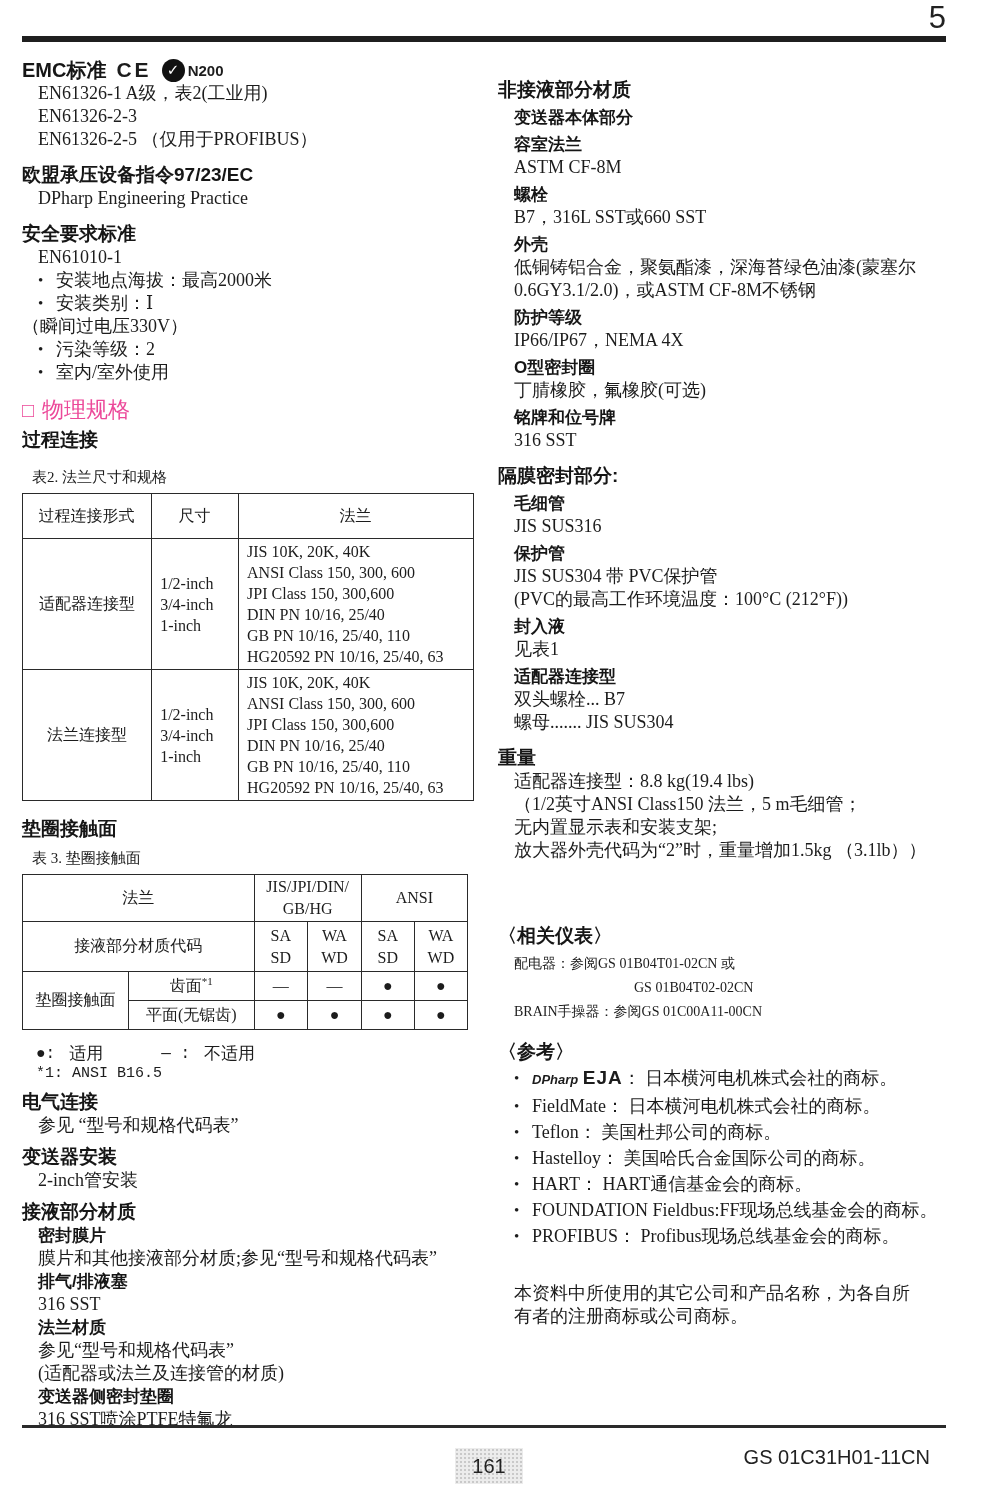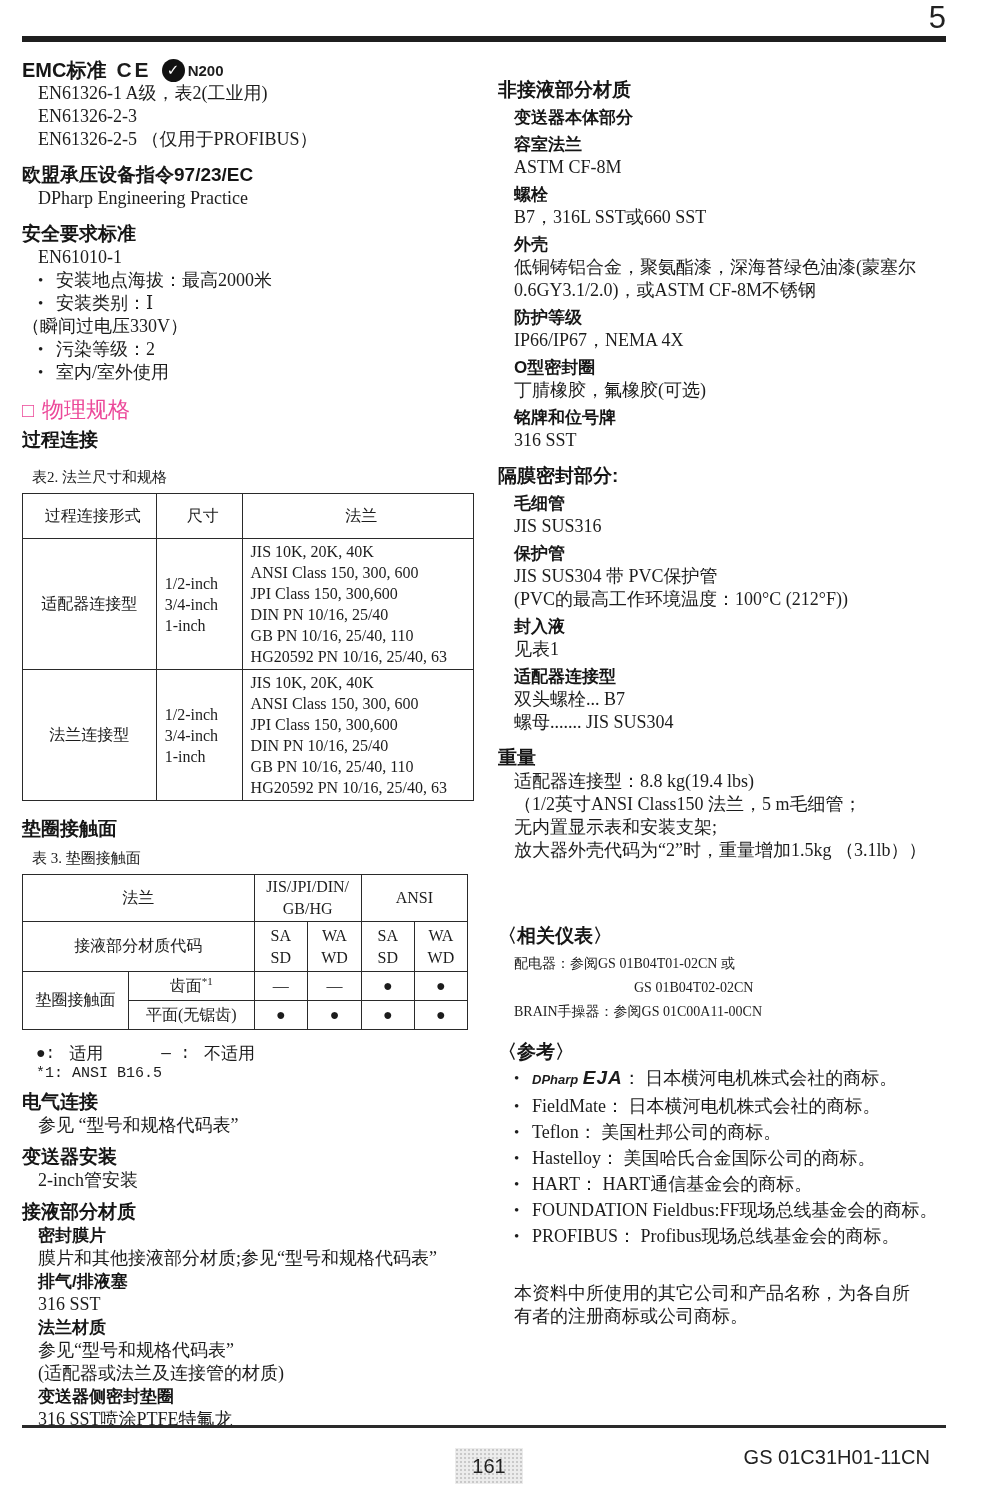--- a/index.html
+++ b/index.html
@@ -23,21 +23,21 @@
   .bullet-row{display:flex;}
   .bullet-dot{width:18px;flex:0 0 18px;font-size:15px;}
 
   table{border-collapse:collapse;}
   .tbl{margin-top:6px;}
   .tbl td{border:1.6px solid #2a2a2a;font-size:16px;color:#1c1c1c;vertical-align:middle;}
   .t2{width:452px;}
   .t2 .c-type{width:133px;text-align:center;}
   .t2 .c-size{width:80px;padding-left:8px;}
   .t2 .c-flange{width:235px;padding-left:8px;}
-  .t2 .hdr{height:42px;text-align:center;padding-left:8px;}
+  .t2 .hdr{height:42px;text-align:center;padding-left:0;}
   .t2 .fl-line{line-height:21px;}
   .t2 .sz-line{line-height:21px;}
   .t2 td.data{height:128px;}
 
   .t3{width:446px;margin-top:6px;}
   .t3 td{text-align:center;}
   .t3 .lbl1{width:106px;}
   .t3 .lbl2{width:126px;}
   .t3 .vc{width:51px;}
   .t3 .r1{height:46px;}
@@ -55,21 +55,21 @@
 
   .ce-group{display:inline-flex;align-items:center;margin-left:10px;vertical-align:-2px;}
   .ce-mark{font-family:"Liberation Sans","DejaVu Sans",sans-serif;font-weight:700;font-size:21px;letter-spacing:3px;}
   .ctick{display:inline-flex;align-items:center;justify-content:center;width:23px;height:23px;border-radius:50%;
          background:#111;color:#fff;font-size:15px;font-weight:700;margin-left:10px;
          font-family:"Liberation Sans","DejaVu Sans",sans-serif;}
   .ntick{font-family:"Liberation Sans","DejaVu Sans",sans-serif;font-weight:700;font-size:15px;margin-left:3px;}
   .sq-marker{font-size:20px;margin-right:8px;}
 
   .logo-dpharp{font-family:"Liberation Sans","DejaVu Sans",sans-serif;font-weight:700;font-style:italic;font-size:13px;}
-  .logo-eja{font-family:"Liberation Sans","DejaVu Sans",sans-serif;font-weight:700;font-style:italic;font-size:19px;letter-spacing:1px;}
+  .logo-eja{font-family:"Liberation Sans","DejaVu Sans",sans-serif;font-weight:700;font-size:19px;letter-spacing:1px;}
 
   .foot-rule{position:absolute;left:22px;top:1425px;width:924px;height:3px;background:#2a2a2a;}
   .foot-doc{position:absolute;top:1446px;right:70px;font-size:20px;font-family:"Liberation Sans","DejaVu Sans",sans-serif;color:#222;}
   .foot-page{position:absolute;left:455px;top:1448px;width:68px;height:36px;display:flex;align-items:center;justify-content:center;
              font-size:20px;font-family:"Liberation Sans","DejaVu Sans",sans-serif;color:#222;
              background-color:#ececec;background-image:radial-gradient(#c9c9c9 1px, transparent 1px);background-size:4px 4px;}
   .rel-line{font-size:14px;line-height:24px;}
   .ref-bullets .bullet-row{margin-top:2px;font-size:18px;line-height:24px;}
 </style>
 </head>

